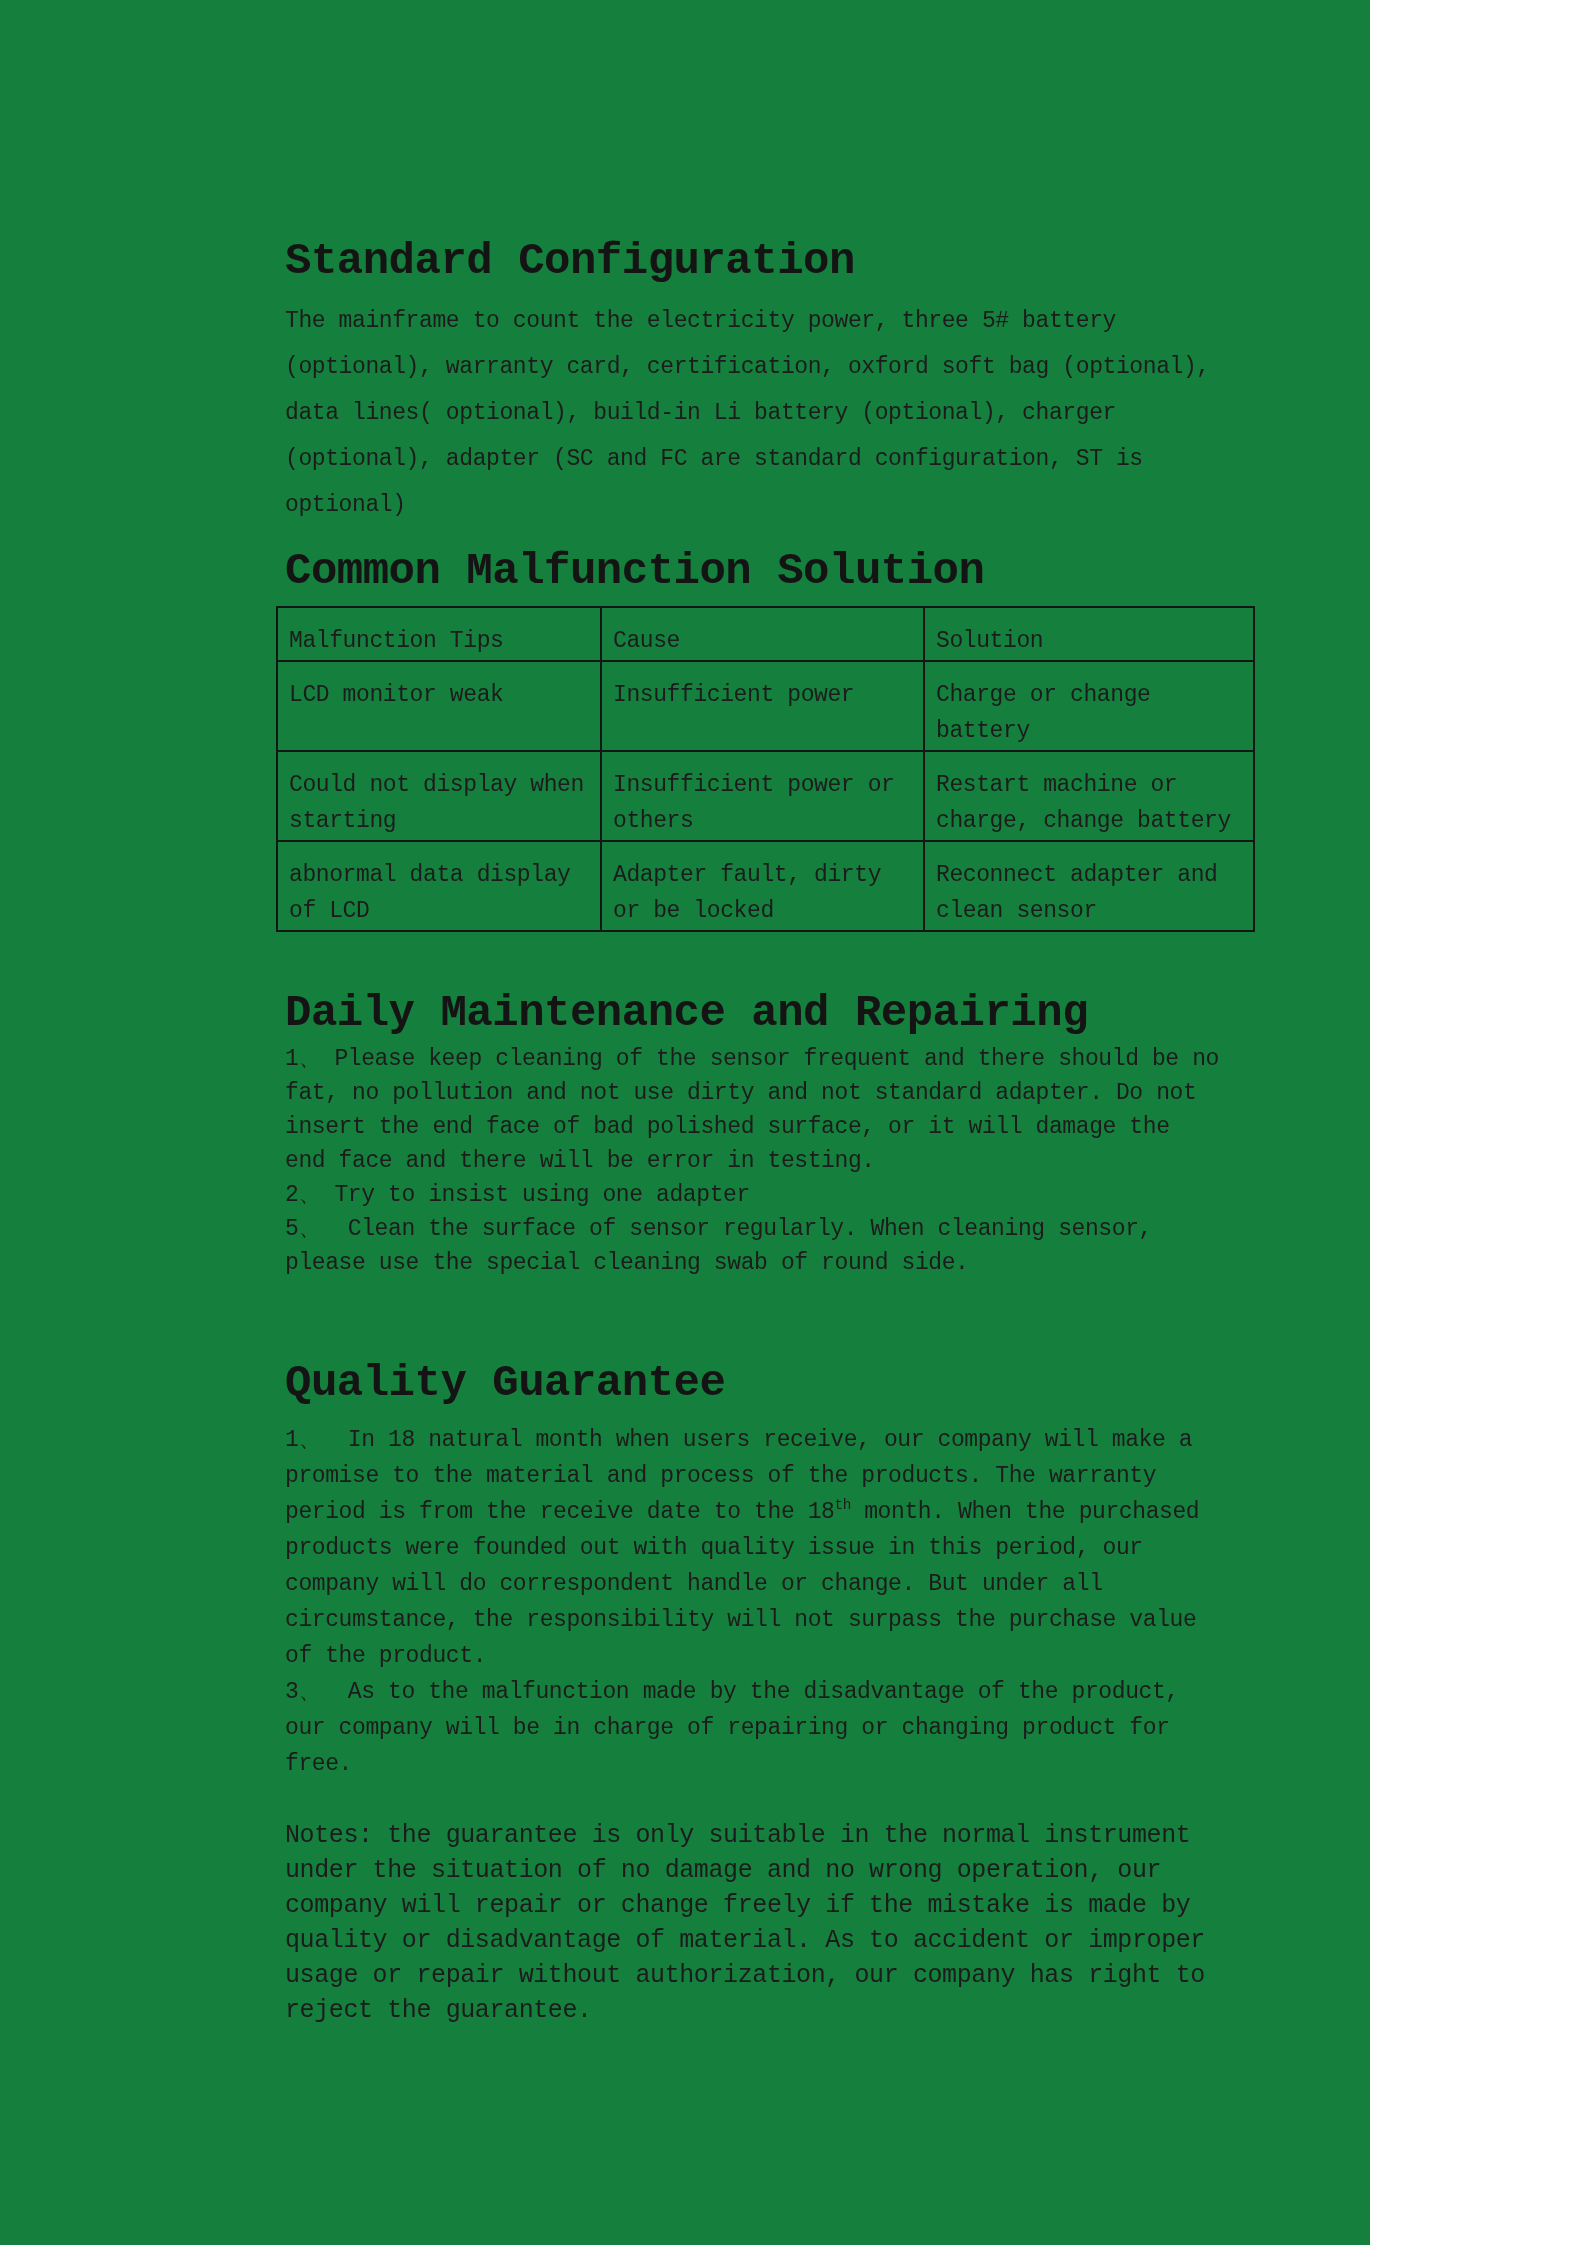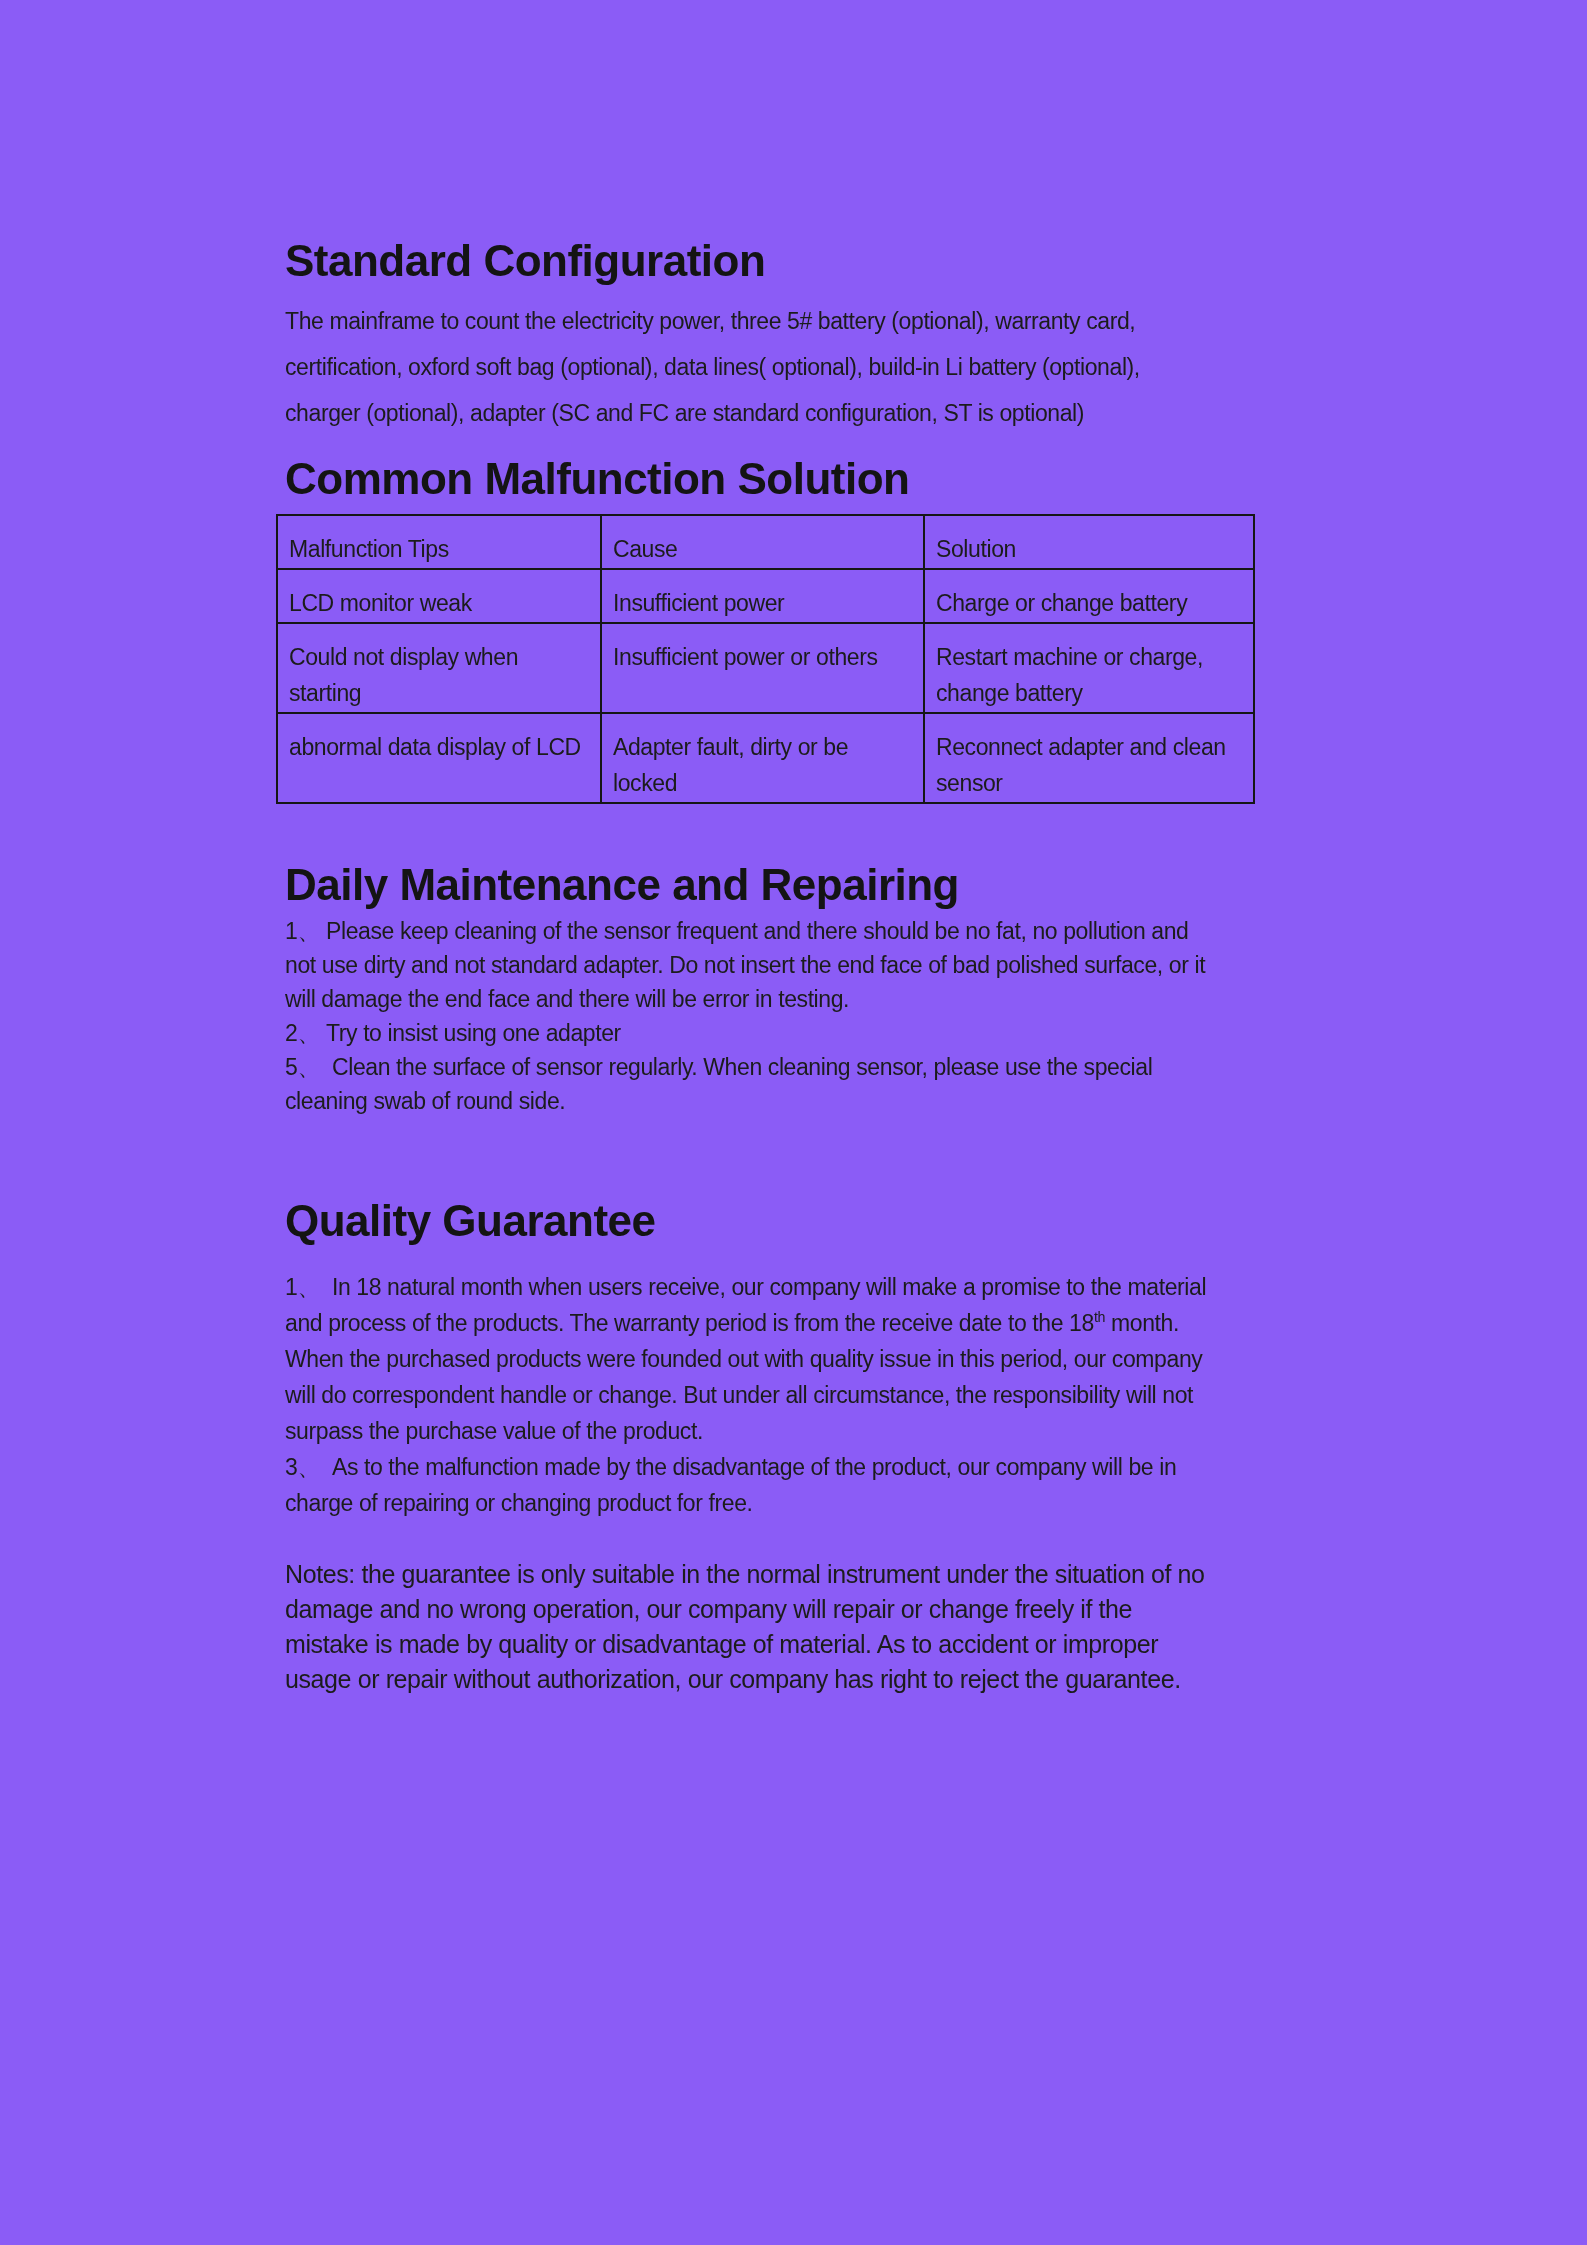--- a/index.html
+++ b/index.html
@@ -2,25 +2,25 @@
 <html><head>
 <meta charset="utf-8">
 <style>
   html, body {
     margin: 0;
     padding: 0;
     background: #ffffff;
   }
   .page {
     position: relative;
-    width: 1587px;
+    width: 1370px;
     height: 2245px;
-    background: #8b5cf6;
+    background: #15803d;
     overflow: hidden;
-    font-family: Liberation Sans, sans-serif;
+    font-family: Liberation Mono, monospace;
     color: #1c1c1c;
   }
   .content {
     position: absolute;
     left: 285px;
     top: 236px;
     width: 935px;
   }
   .heading {
     font-size: 44px;
@@ -61,21 +61,21 @@
   }
   .daily-heading { margin-top: 56px; margin-bottom: 4px; }
   .li {
     margin: 0;
     font-size: 23px;
     line-height: 34px;
     letter-spacing: -0.4px;
     white-space: pre-wrap;
   }
   .quality-heading { margin-top: 78px; margin-bottom: 0; }
-  .q-list { margin-top: 23px; }
+  .q-list { margin-top: 14px; }
   .q-li { line-height: 36px; }
   .q-li sup {
     font-size: 0.62em;
     line-height: 0;
     vertical-align: super;
   }
   .notes {
     margin: 36px 0 0 0;
     font-size: 25px;
     line-height: 35px;

